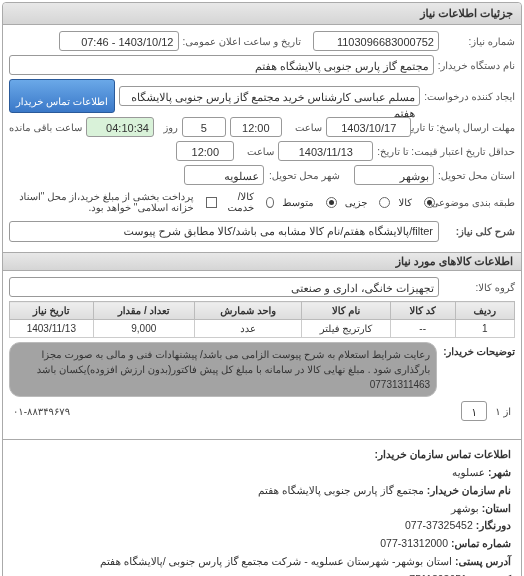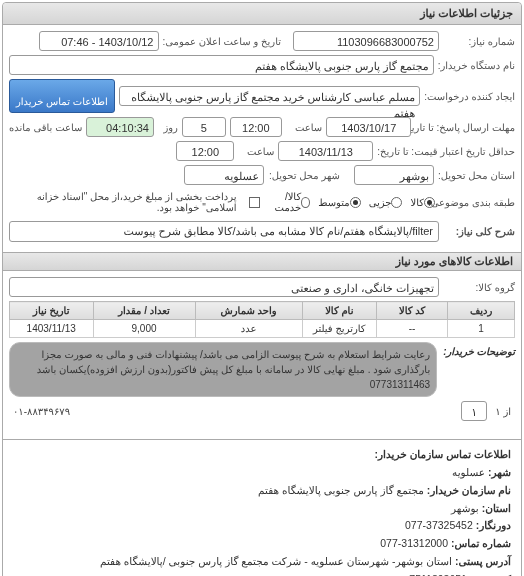--- a/index.html
+++ b/index.html
@@ -63,21 +63,21 @@
 }
 .radio-row {
   display: flex;
   align-items: center;
   gap: 8px;
   margin-bottom: 4px;
 }
 .radio-item {
   display: flex;
   align-items: center;
-  gap: 0;
+  gap: 12px;
   font-size: 10px;
 }
 .radio {
   width: 11px; height: 11px;
   border: 1px solid #666;
   border-radius: 50%;
   display: inline-block;
   position: relative;
 }
 .radio.checked::after {
@@ -116,39 +116,38 @@
 }
 table.items {
   width: 100%;
   border-collapse: collapse;
   font-size: 10px;
   margin-top: 4px;
 }
 table.items th {
   background: linear-gradient(#eee, #ddd);
   border: 1px solid #bbb;
-  padding: 3px 16px;
+  padding: 3px 9px;
   font-weight: bold;
 }
 table.items td {
   border: 1px solid #ccc;
   padding: 3px 4px;
   text-align: center;
 }
 .desc-row {
   display: flex;
   gap: 6px;
   margin-top: 4px;
 }
 .desc-label {
   font-weight: bold;
   font-size: 10px;
   padding-top: 4px;
   min-width: 48px;
-  font-style: italic;
 }
 .desc-box {
   flex: 1;
   border: 1px solid #bbb;
   border-radius: 11px;
   background: #a3a3a3;
   padding: 4px 6px;
   font-size: 10px;
   line-height: 1.5;
 }
@@ -167,21 +166,21 @@
 </head>
 <body>
 
 <div class="container">
   <div class="header-bar">جزئیات اطلاعات نیاز</div>
 
   <div class="form-area">
 
     <div class="row">
       <span class="label">شماره نیاز:</span>
-      <div class="field" style="width:146px">1103096683000752</div>
+      <div class="field" style="width:126px">1103096683000752</div>
       <span class="label" style="min-width:auto;margin-right:8px">تاریخ و ساعت اعلان عمومی:</span>
       <div class="field" style="width:120px">1403/10/12 - 07:46</div>
     </div>
 
     <div class="row">
       <span class="label">نام دستگاه خریدار:</span>
       <div class="field wide">مجتمع گاز پارس جنوبی  پالایشگاه هفتم</div>
     </div>
 
     <div class="row">

